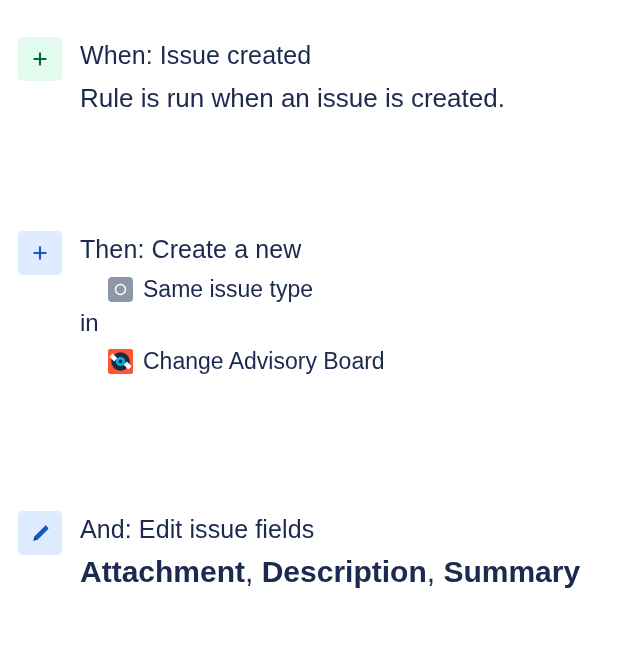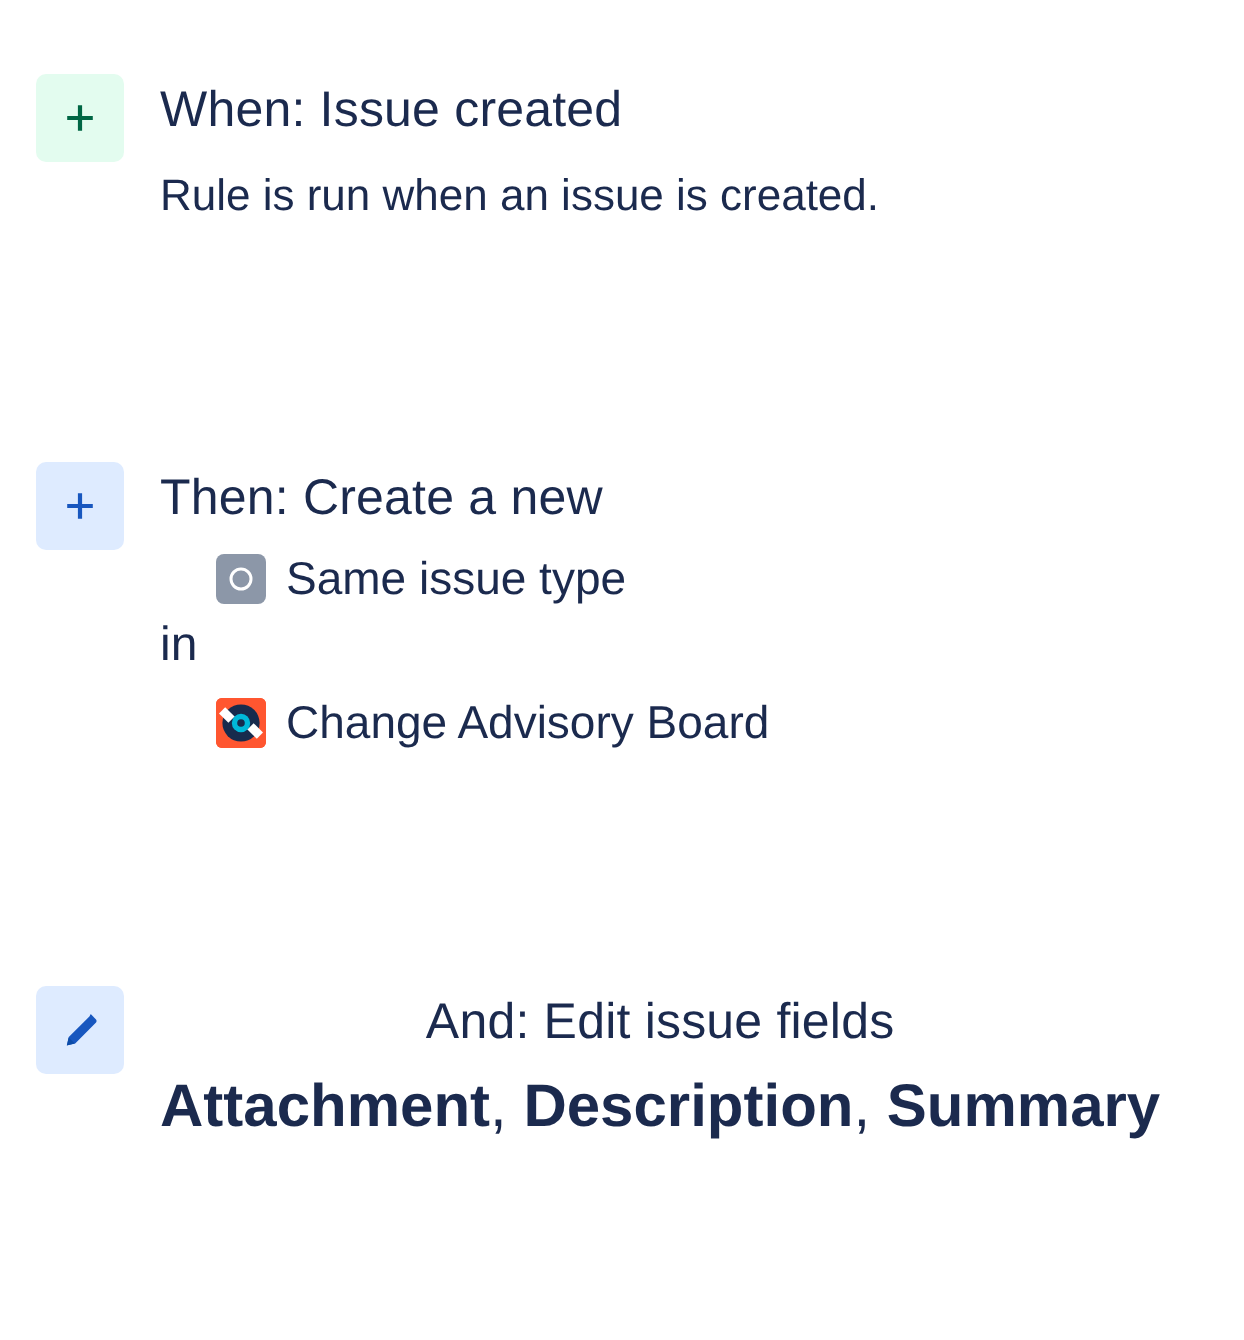--- a/index.html
+++ b/index.html
@@ -23,21 +23,21 @@
 
   .rule-block {
     display: flex;
     align-items: flex-start;
     position: absolute;
     left: 18px;
   }
 
   .block-when  { top: 37px; }
   .block-then  { top: 231px; }
-  .block-and   { top: 493px; text-align: center; }
+  .block-and   { top: 511px; }
 
   
   .tile {
     width: 44px;
     height: 44px;
     border-radius: 5px;
     flex: 0 0 44px;
     display: flex;
     align-items: center;
     justify-content: center;
@@ -57,21 +57,21 @@
   .block-title {
     font-size: 25px;
     line-height: 32px;
     font-weight: 400;
     color: #1B2A4E;
     letter-spacing: 0.1px;
     white-space: nowrap;
   }
 
   .block-sub {
-    font-size: 22px;
+    font-size: 26px;
     line-height: 30px;
     font-weight: 400;
     color: #1B2A4E;
     margin-top: 12px;
     white-space: nowrap;
   }
 
   .block-sub-bold {
     font-size: 30px;
     line-height: 30px;

